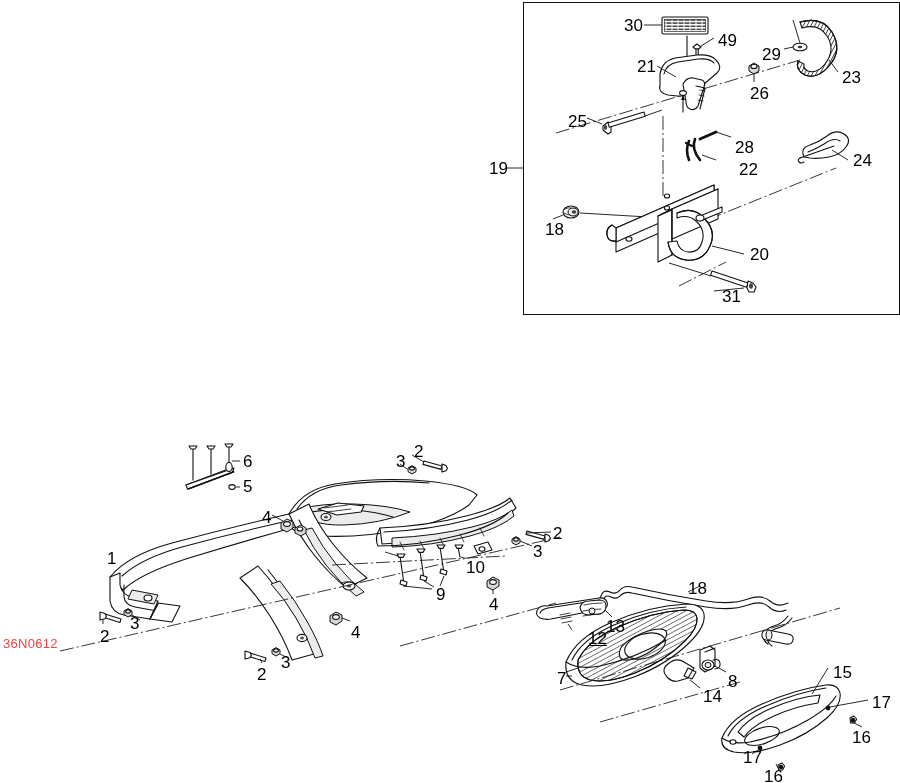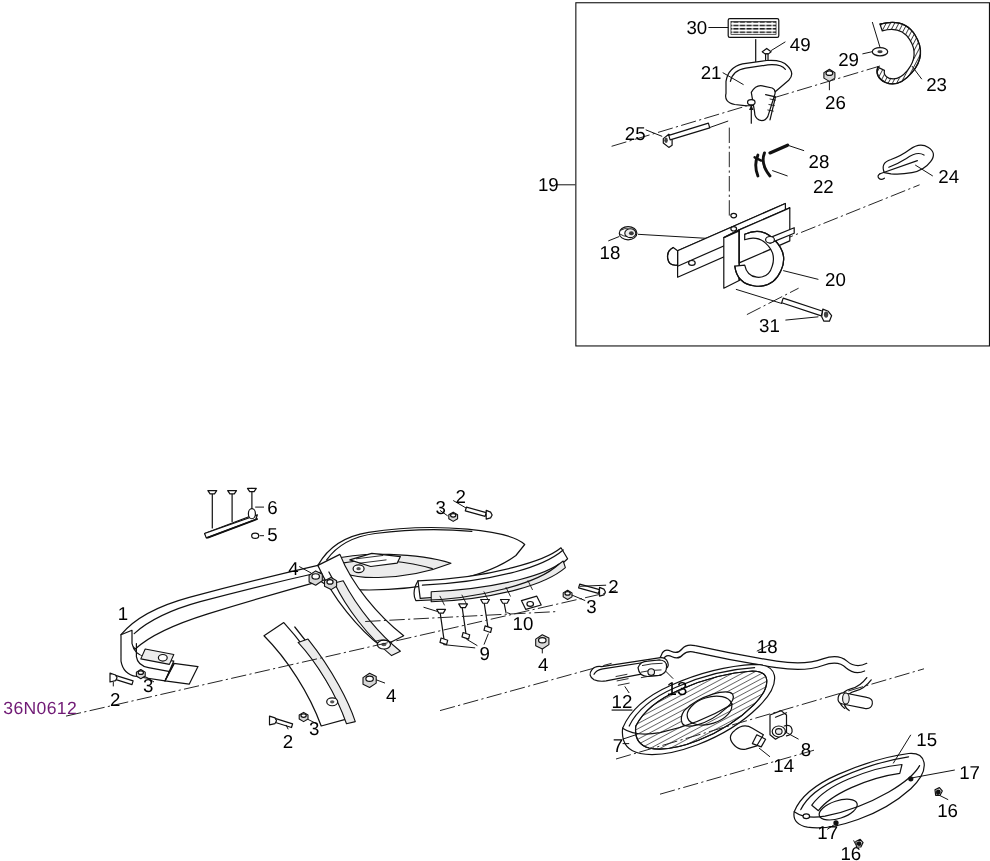--- a/index.html
+++ b/index.html
@@ -3,21 +3,21 @@
 <meta charset="utf-8">
 <style>
   html,body{margin:0;padding:0;background:#ffffff;}
   body{width:900px;height:783px;position:relative;overflow:hidden;
        font-family:"Liberation Sans", sans-serif;color:#111;}
   #stage{position:absolute;left:0;top:0;width:900px;height:783px;}
   svg#art{position:absolute;left:0;top:0;width:900px;height:783px;}
   .lbl{position:absolute;font-family:"Liberation Sans", sans-serif;
        font-size:17px;color:#000;line-height:1;white-space:nowrap;}
   .wm{position:absolute;font-family:"Liberation Sans", sans-serif;
-      font-size:16px;color:#701a75;letter-spacing:.3px;}
+      font-size:13px;color:#ef4444;letter-spacing:.3px;}
   .hitchbox{position:absolute;border:1.4px solid #111;background:transparent;}
 </style>
 </head>
 <body>
 
 <div id="stage">
 
   <svg id="art" viewBox="0 0 900 783">
     <defs>
       <style>
@@ -402,41 +402,41 @@
   <span class="lbl" style="left:762px;top:46px;">29</span>
   <span class="lbl" style="left:842px;top:69px;">23</span>
   <span class="lbl" style="left:637px;top:58px;">21</span>
   <span class="lbl" style="left:750px;top:85px;">26</span>
   <span class="lbl" style="left:568px;top:113px;">25</span>
   <span class="lbl" style="left:735px;top:139px;">28</span>
   <span class="lbl" style="left:739px;top:161px;">22</span>
   <span class="lbl" style="left:853px;top:152px;">24</span>
   <span class="lbl" style="left:535px;top:221px;margin-left:10px;">18</span>
   <span class="lbl" style="left:750px;top:246px;">20</span>
-  <span class="lbl" style="left:690px;top:288px;">31</span>
+  <span class="lbl" style="left:722px;top:288px;">31</span>
 
   <span class="lbl" style="left:243px;top:453px;">6</span>
   <span class="lbl" style="left:243px;top:478px;">5</span>
   <span class="lbl" style="left:414px;top:443px;">2</span>
   <span class="lbl" style="left:396px;top:453px;">3</span>
   <span class="lbl" style="left:262px;top:509px;">4</span>
   <span class="lbl" style="left:553px;top:525px;">2</span>
   <span class="lbl" style="left:533px;top:543px;">3</span>
   <span class="lbl" style="left:107px;top:550px;">1</span>
   <span class="lbl" style="left:466px;top:559px;">10</span>
   <span class="lbl" style="left:436px;top:586px;">9</span>
   <span class="lbl" style="left:489px;top:596px;">4</span>
   <span class="lbl" style="left:100px;top:628px;">2</span>
   <span class="lbl" style="left:130px;top:615px;">3</span>
   <span class="lbl" style="left:351px;top:624px;">4</span>
   <span class="lbl" style="left:257px;top:666px;">2</span>
   <span class="lbl" style="left:281px;top:654px;">3</span>
 
   <span class="lbl" style="left:688px;top:580px;">18</span>
-  <span class="lbl" style="left:556px;top:630px;text-decoration:underline;">12</span>
+  <span class="lbl" style="left:588px;top:630px;text-decoration:underline;">12</span>
   <span class="lbl" style="left:606px;top:618px;">13</span>
   <span class="lbl" style="left:728px;top:673px;">8</span>
   <span class="lbl" style="left:703px;top:688px;">14</span>
   <span class="lbl" style="left:557px;top:670px;">7</span>
   <span class="lbl" style="left:833px;top:664px;">15</span>
   <span class="lbl" style="left:872px;top:694px;">17</span>
   <span class="lbl" style="left:852px;top:729px;">16</span>
   <span class="lbl" style="left:743px;top:749px;">17</span>
   <span class="lbl" style="left:764px;top:768px;">16</span>
 

